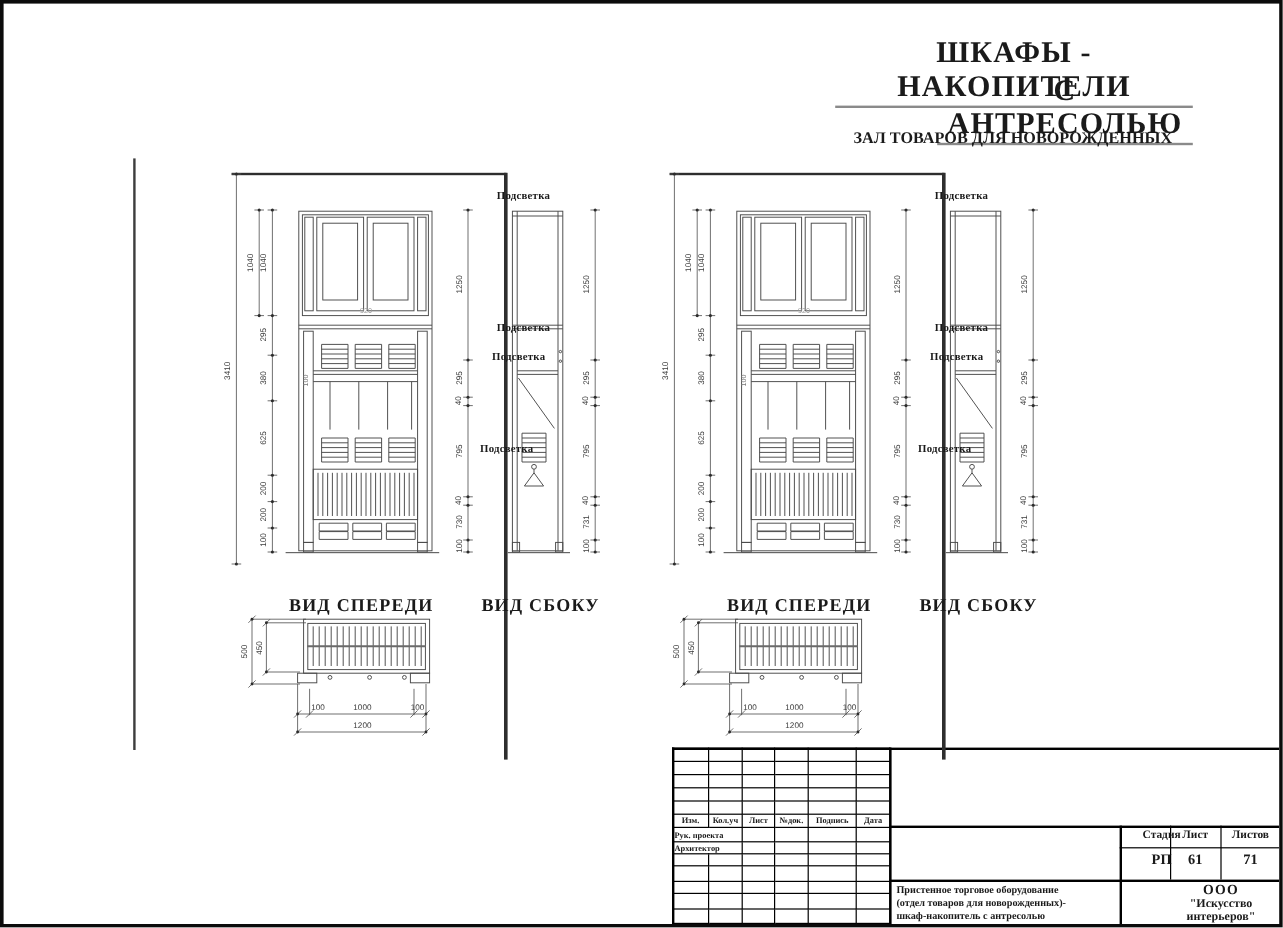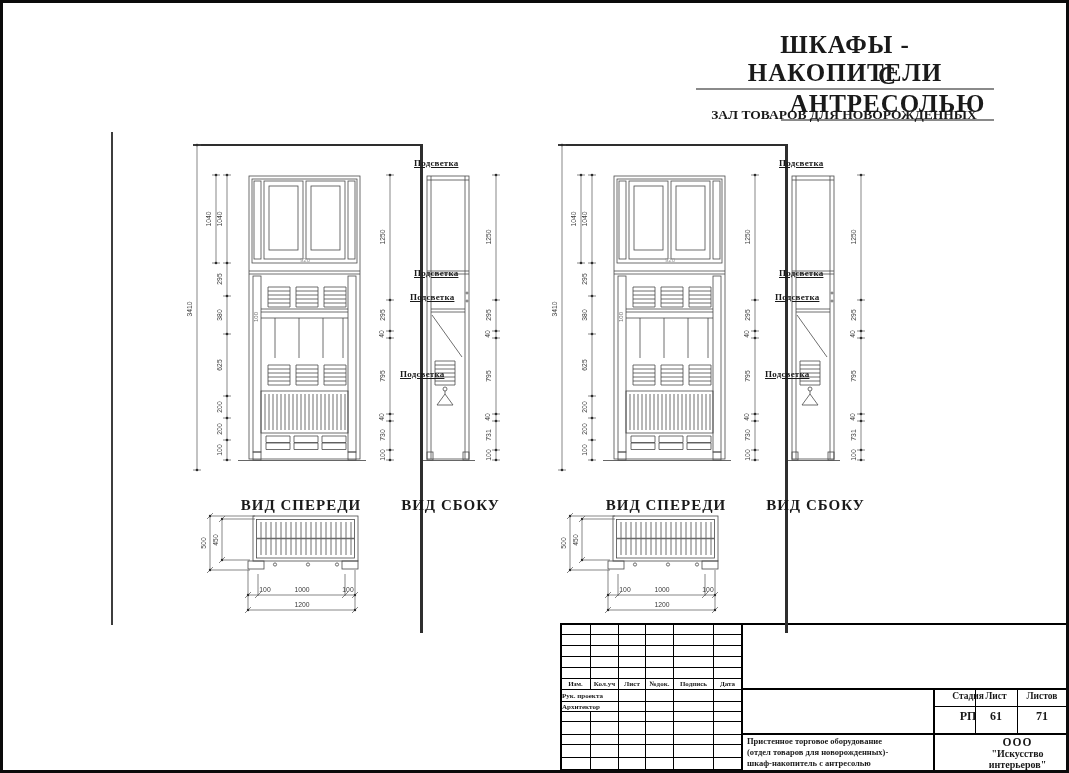--- a/index.html
+++ b/index.html
@@ -34,21 +34,21 @@
   .plan.plan2 { left:555px; }
 
   svg { position:absolute; overflow:visible; }
   svg .ln { stroke:#4a4a4a; stroke-width:0.8; fill:none; }
   svg .dim { stroke:#555; stroke-width:0.7; fill:none; }
   svg .dot { fill:#2c2c2c; }
   svg text.dimtxt { font-family:"Liberation Sans", sans-serif; font-size:6.8px;
     fill:#3c3c3c; text-anchor:middle; }
 
   .light-label { font-size:9px; font-weight:bold; letter-spacing:0.2px;
-    font-family:"Liberation Serif", serif; white-space:nowrap;text-decoration:underline; }
+    font-family:"Liberation Serif", serif; white-space:nowrap; }
   .view-label { font-size:15px; font-weight:bold; letter-spacing:1px;
     text-align:center; font-family:"Liberation Serif", serif;margin-top:22px; }
   .tiny-dim { font-family:"Liberation Sans", sans-serif; color:#9a9a9a; font-size:6px; text-align:center; }
   .tiny-dim-rot { font-family:"Liberation Sans", sans-serif; color:#777; font-size:6px;
     transform:rotate(-90deg); }
 
   
   .watermark {
     left:14px; top:305px; width:1045px; white-space:nowrap; z-index:50;
     font-family:"Liberation Sans", sans-serif; font-weight:bold;

